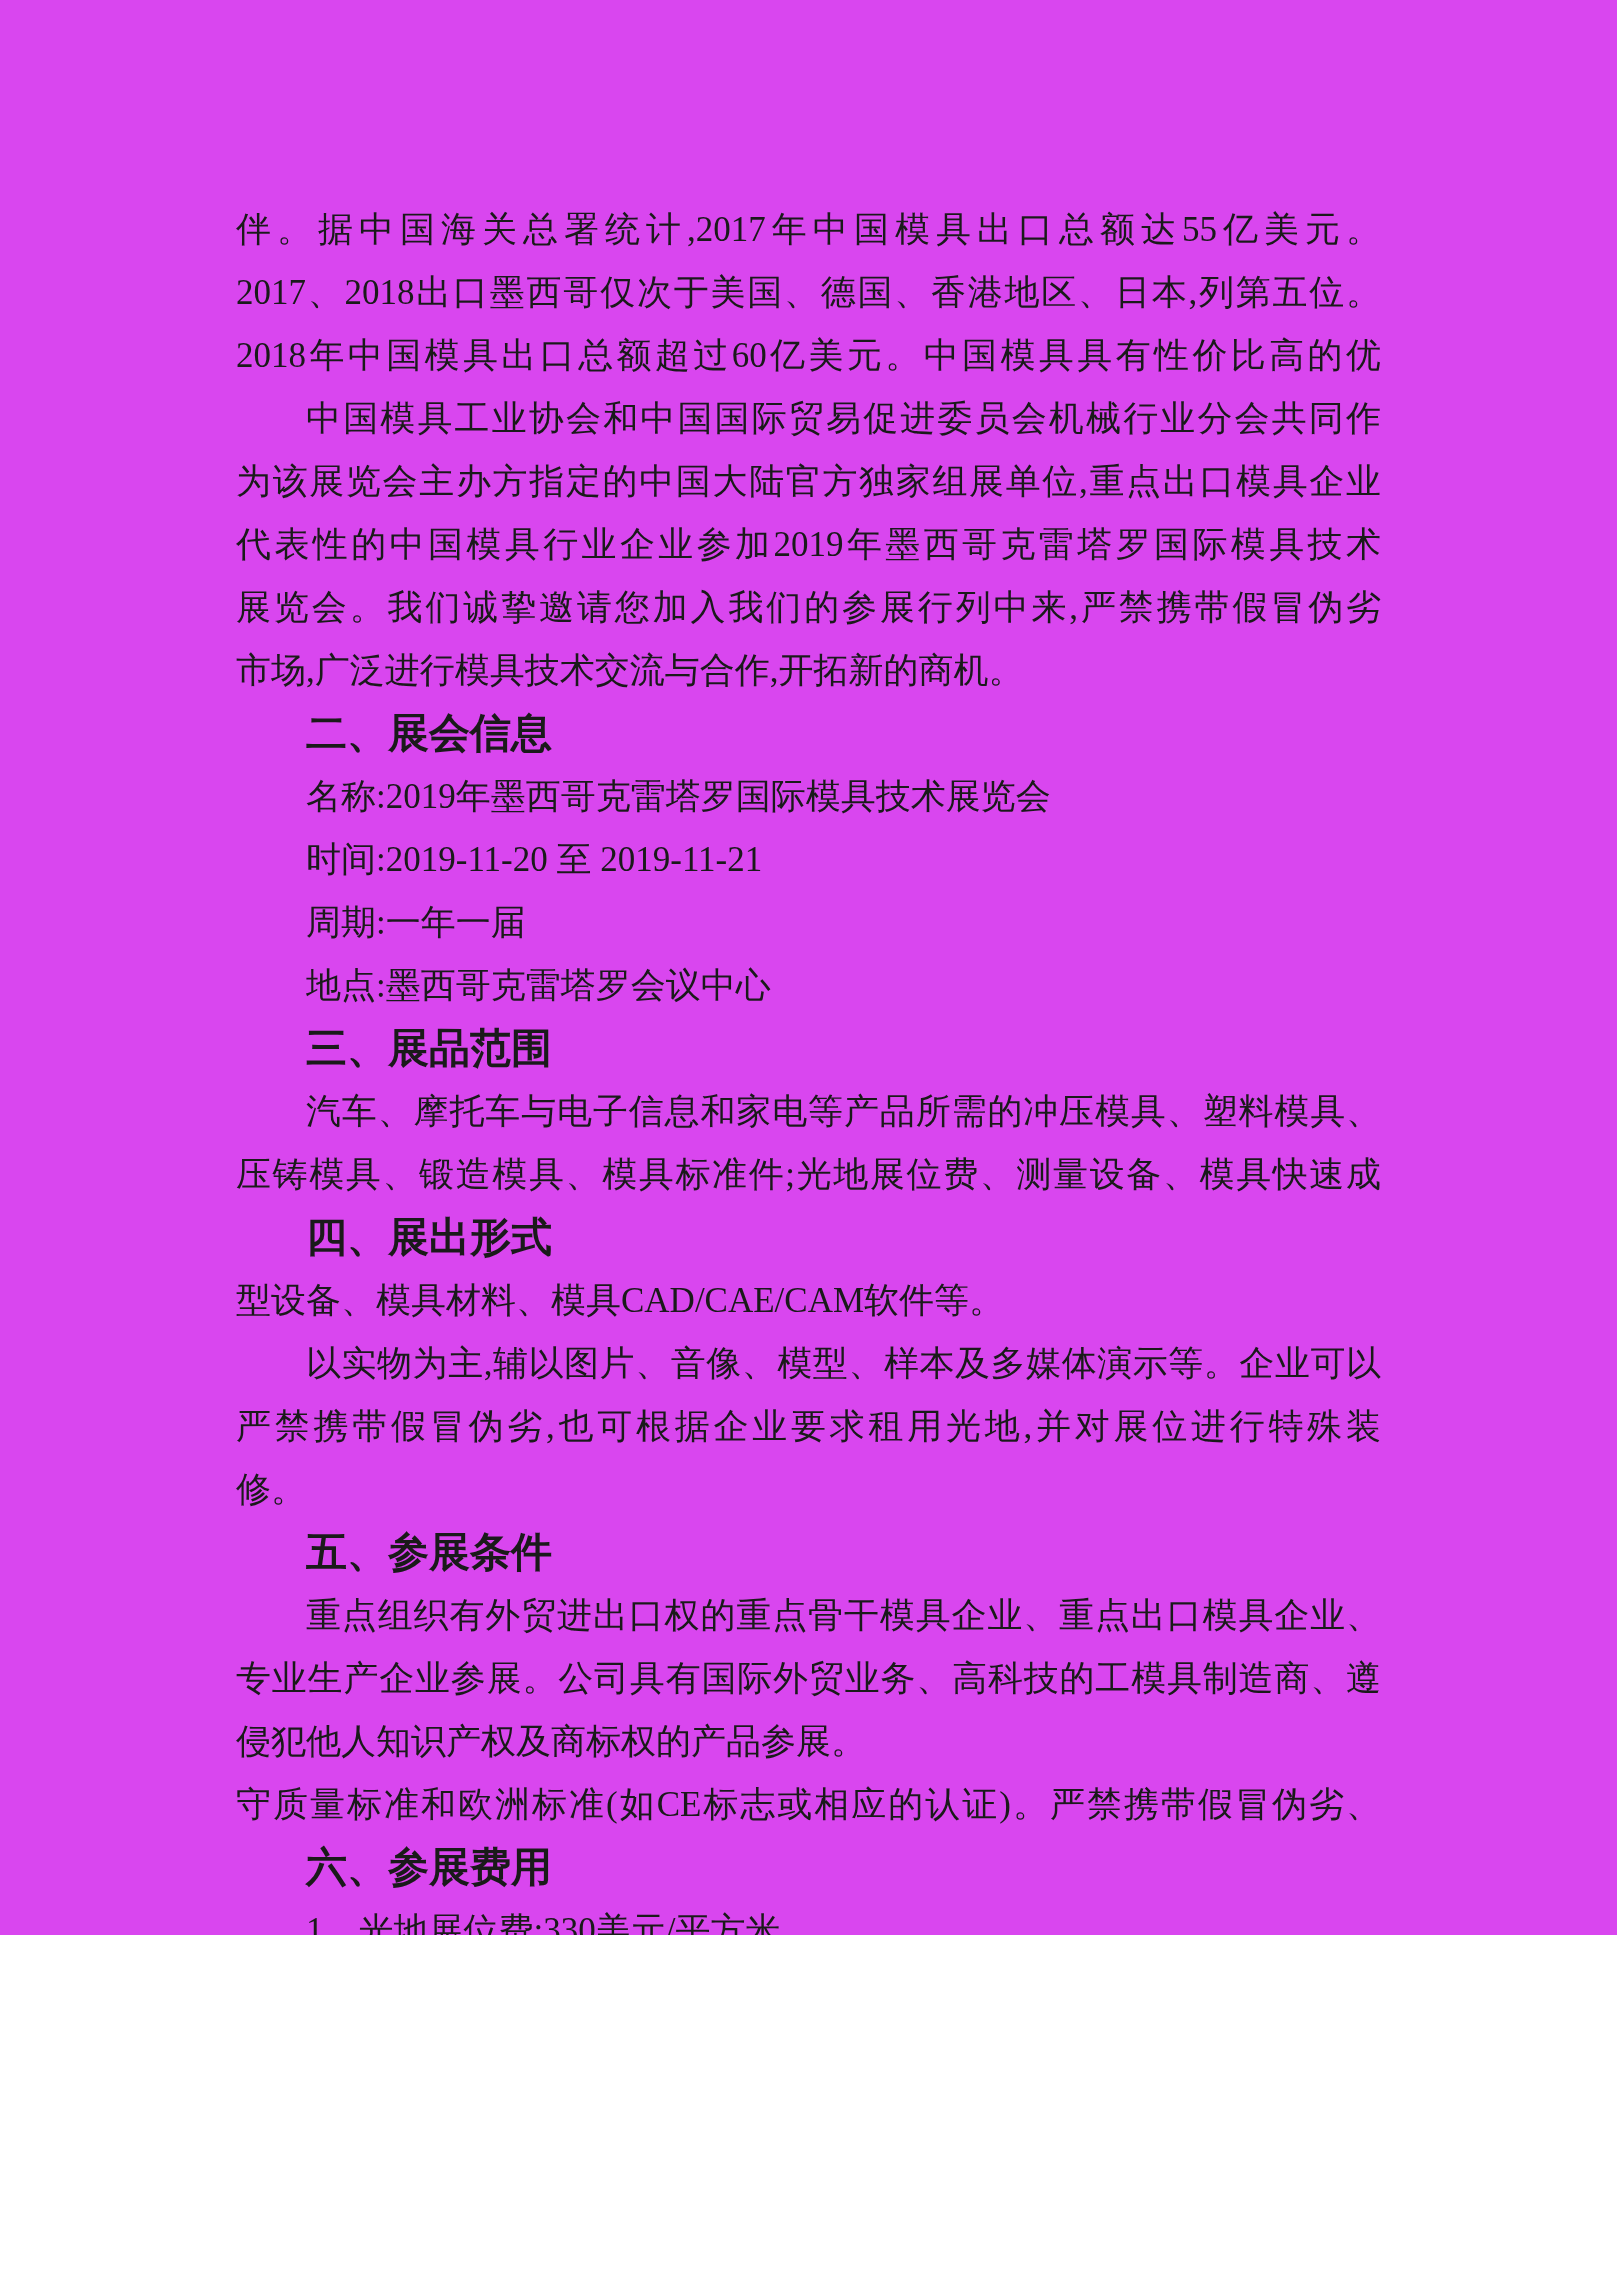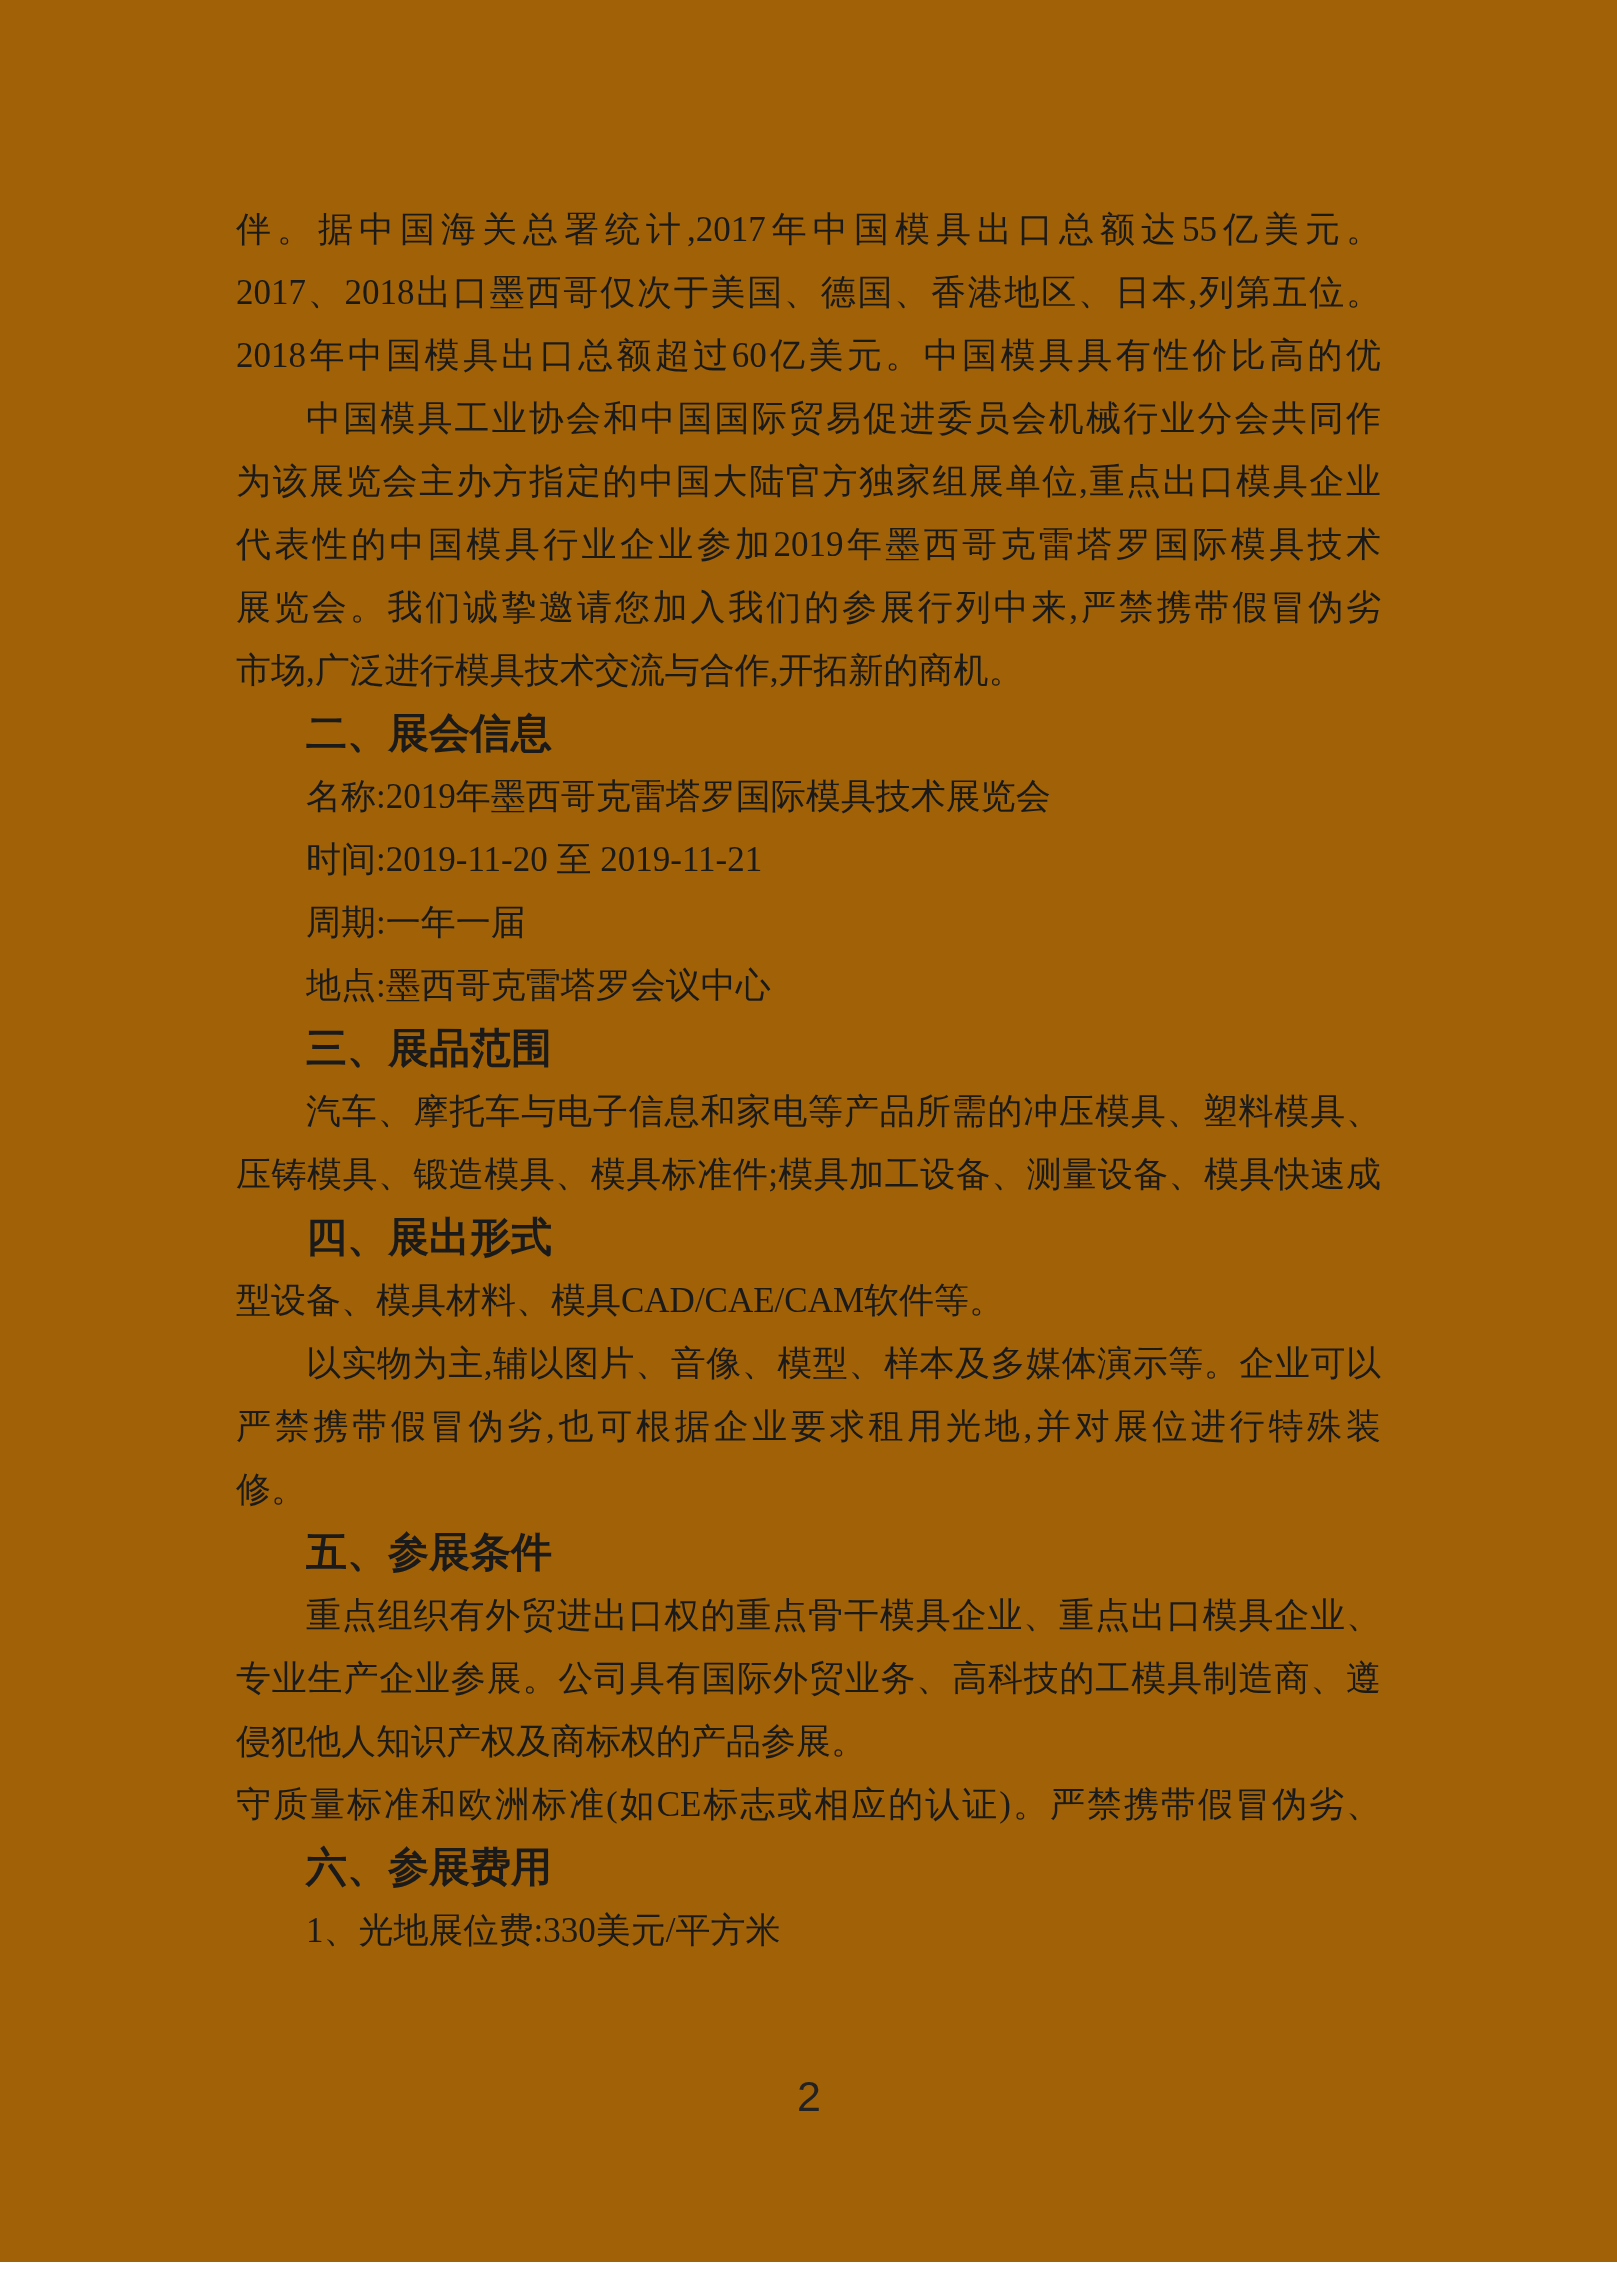--- a/index.html
+++ b/index.html
@@ -3,22 +3,22 @@
 <meta charset="utf-8">
 <style>
   html, body {
     margin: 0;
     padding: 0;
     background: #ffffff;
   }
   .page {
     position: relative;
     width: 1618px;
-    height: 2262px;
-    background: #a16207;
+    height: 1935px;
+    background: #d946ef;
     color: #1a1a1a;
     font-family: "Liberation Serif", "DejaVu Serif", serif;
     overflow: hidden;
   }
   .content {
     position: absolute;
     left: 236px;
     top: 198px;
     width: 1145px;
   }
@@ -68,21 +68,21 @@
     <div class="line fill">代表性的中国模具行业企业参加2019年墨西哥克雷塔罗国际模具技术</div>
     <div class="line fill">展览会。我们诚挚邀请您加入我们的参展行列中来,严禁携带假冒伪劣</div>
     <div class="line">市场,广泛进行模具技术交流与合作,开拓新的商机。</div>
     <div class="line heading indent">二、展会信息</div>
     <div class="line indent">名称:2019年墨西哥克雷塔罗国际模具技术展览会</div>
     <div class="line indent">时间:2019-11-20 至 2019-11-21</div>
     <div class="line indent">周期:一年一届</div>
     <div class="line indent">地点:墨西哥克雷塔罗会议中心</div>
     <div class="line heading indent">三、展品范围</div>
     <div class="line fill indent">汽车、摩托车与电子信息和家电等产品所需的冲压模具、塑料模具、</div>
-    <div class="line fill">压铸模具、锻造模具、模具标准件;模具加工设备、测量设备、模具快速成</div>
+    <div class="line fill">压铸模具、锻造模具、模具标准件;光地展位费、测量设备、模具快速成</div>
     <div class="line heading indent">四、展出形式</div>
     <div class="line">型设备、模具材料、模具CAD/CAE/CAM软件等。</div>
     <div class="line fill indent">以实物为主,辅以图片、音像、模型、样本及多媒体演示等。企业可以</div>
     <div class="line fill">严禁携带假冒伪劣,也可根据企业要求租用光地,并对展位进行特殊装</div>
     <div class="line">修。</div>
     <div class="line heading indent">五、参展条件</div>
     <div class="line fill indent">重点组织有外贸进出口权的重点骨干模具企业、重点出口模具企业、</div>
     <div class="line fill">专业生产企业参展。公司具有国际外贸业务、高科技的工模具制造商、遵</div>
     <div class="line">侵犯他人知识产权及商标权的产品参展。</div>
     <div class="line fill">守质量标准和欧洲标准(如CE标志或相应的认证)。严禁携带假冒伪劣、</div>

